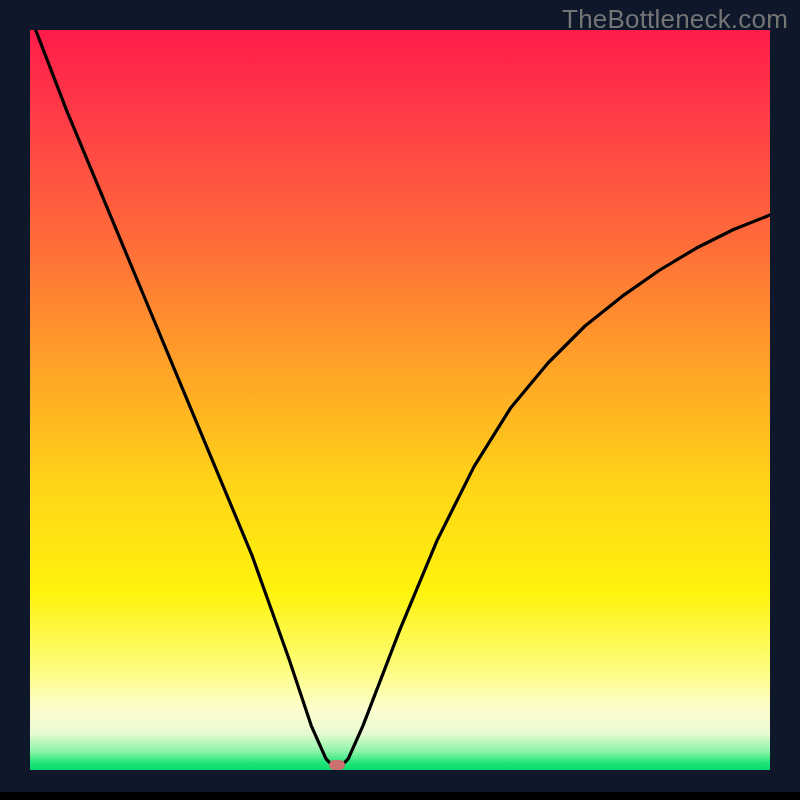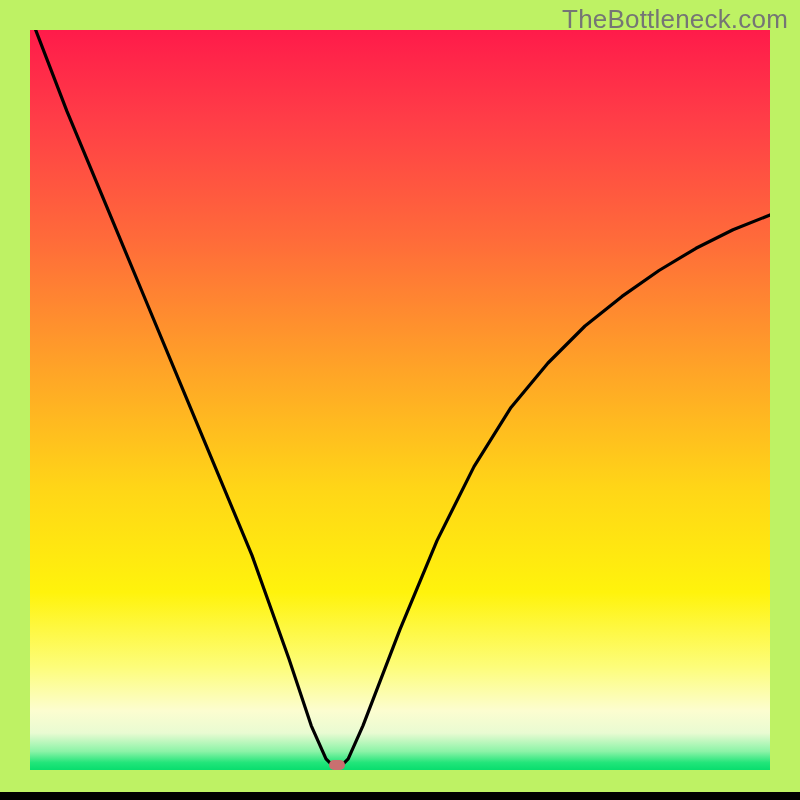--- a/index.html
+++ b/index.html
@@ -1,21 +1,21 @@
 <!DOCTYPE html>
 <html><head>
 <meta charset="utf-8">
 <style>
   * { margin: 0; padding: 0; box-sizing: border-box; }
   html, body { width: 800px; height: 800px; overflow: hidden; background: #000; }
   .container {
     width: 800px;
     height: 792px;
     position: relative;
-    background: #bef264;
+    background: #0f172a;
   }
   .plot-area {
     position: absolute;
     left: 30px;
     top: 30px;
     width: 740px;
     height: 740px;
     
     background: linear-gradient(to bottom,
       #ff1b4a 0%,

